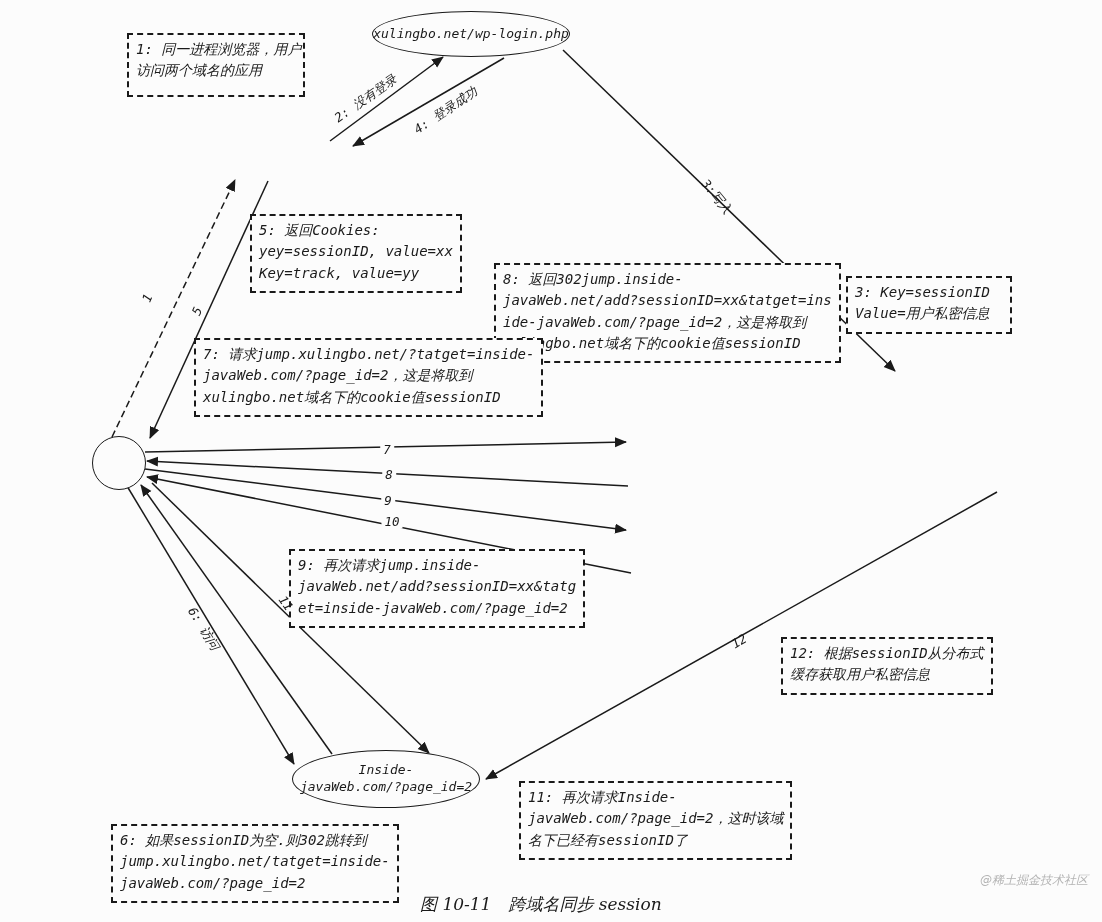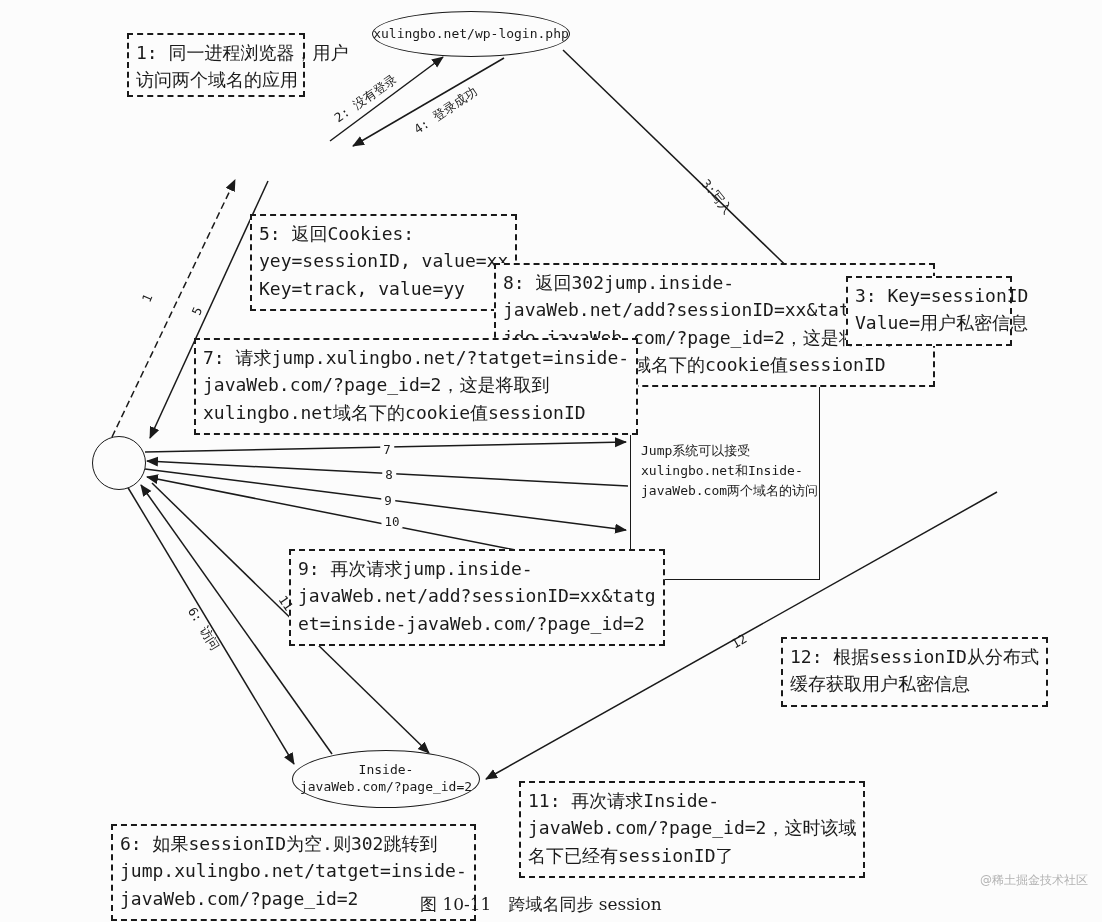--- a/index.html
+++ b/index.html
@@ -1,26 +1,26 @@
 <!DOCTYPE html>
 <html><head>
 <meta charset="utf-8">
 <style>
   html,body{margin:0;padding:0;}
   body{width:1102px;height:922px;background:#fcfcfc;position:relative;overflow:hidden;
        font-family:"DejaVu Sans Mono","Liberation Mono",monospace;color:#1a1a1a;}
-  #stage{position:absolute;inset:0;width:1102px;height:922px;}
+  #stage{position:absolute;inset:0;width:1102px;height:922px;font-style:italic;}
   svg.canvas{position:absolute;left:0;top:0;}
   .node{position:absolute;border:1.6px solid #1a1a1a;background:#fcfcfc;
         display:flex;align-items:center;justify-content:center;text-align:center;
         font-size:13px;line-height:1.3;white-space:pre;}
   .ellipse{border-radius:50%;}
   .rect-node{align-items:flex-start;justify-content:flex-start;text-align:left;}
   .note{position:absolute;border:2px dashed #1a1a1a;background:#fcfcfc;
-        padding:4px 7px 7px 7px;font-size:18px;line-height:1.52;white-space:pre;}
+        padding:4px 7px 7px 7px;font-size:14px;line-height:1.52;white-space:pre;}
   .edge-label{position:absolute;font-size:12.5px;white-space:nowrap;
               transform-origin:center center;}
   .num-patch{background:#fcfcfc;padding:0 3px;}
   .caption{position:absolute;font-family:"DejaVu Serif","Liberation Serif",serif;
            font-size:17px;white-space:pre;}
   .watermark{position:absolute;font-family:"DejaVu Sans","Liberation Sans",sans-serif;
              font-size:12px;color:#b3b3b3;white-space:pre;}
 </style>
 </head>
 <body>
@@ -55,25 +55,20 @@
   </div>
 
 
   <div class="node ellipse" style="left:292px;top:750px;width:186px;height:56px;">
     <span>Inside-
 javaWeb.com/?page_id=2</span>
   </div>
 
   <div class="node ellipse" style="left:92px;top:436px;width:52px;height:52px;"></div>
 
-  <div class="node rect-node" style="left:630px;top:378px;width:190px;height:202px;padding:62px 0 0 10px;box-sizing:border-box;line-height:1.55;">
-    <span>Jump系统可以接受
-xulingbo.net和Inside-
-javaWeb.com两个域名的访问</span>
-  </div>
 
   <div class="note" style="left:127px;top:33px;width:160px;height:40px;padding-bottom:16px;">1: 同一进程浏览器，用户
 访问两个域名的应用</div>
 
   <div class="note" style="left:250px;top:214px;">5: 返回Cookies:
 yey=sessionID, value=xx
 Key=track, value=yy</div>
 
   <div class="note" style="left:494px;top:263px;">8: 返回302jump.inside-
 javaWeb.net/add?sessionID=xx&amp;tatget=ins

